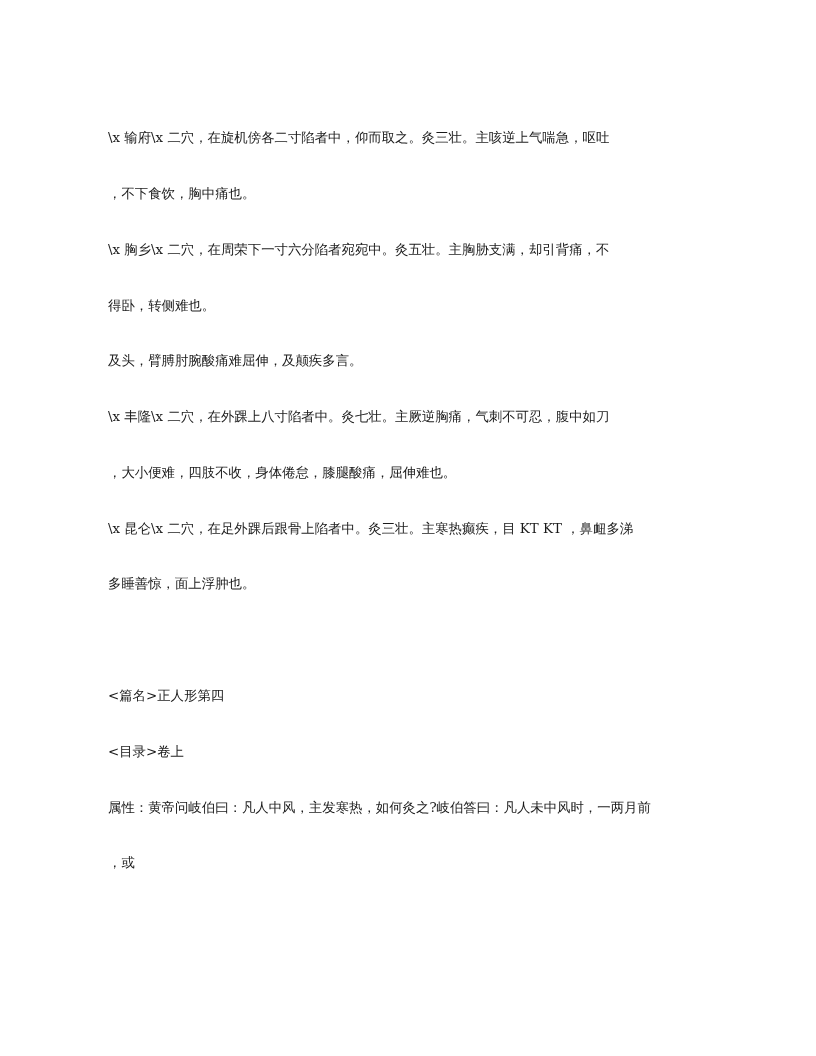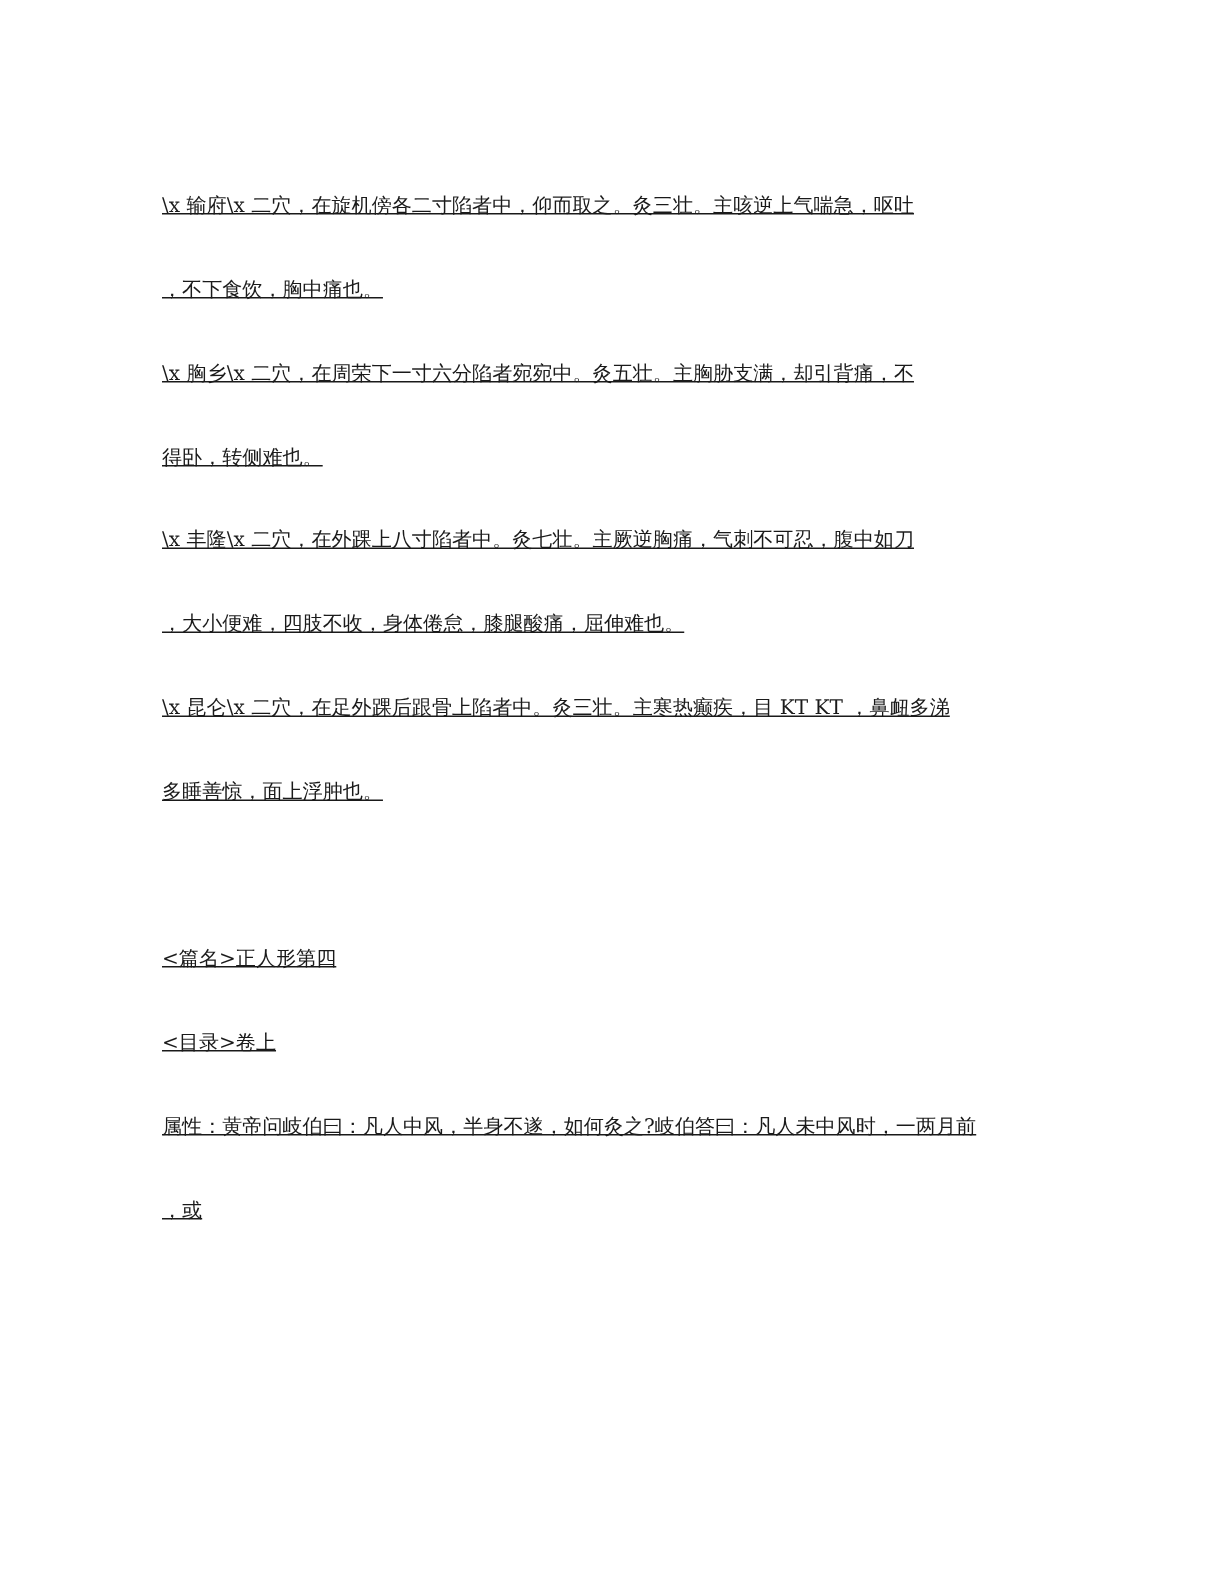--- a/index.html
+++ b/index.html
@@ -8,39 +8,40 @@
     position: absolute;
     left: 108px;
     top: 92px;
     width: 620px;
     font-family: "DejaVu Serif", "Liberation Serif", serif;
     font-size: 13.4px;
     line-height: 18.6px;
     color: #1a1a1a;
     white-space: pre;
   }
-  .line { display: block; height: 18.6px; text-decoration: underline; }
+  .line { display: block; height: 18.6px; }
   .blank { display: block; height: 18.6px; }
 </style>
 </head>
 <body>
 
 <div class="page">
   <span class="line">\x 输府\x 二穴，在旋机傍各二寸陷者中，仰而取之。灸三壮。主咳逆上气喘急，呕吐</span>
   <span class="line">，不下食饮，胸中痛也。</span>
   <span class="line">\x 胸乡\x 二穴，在周荣下一寸六分陷者宛宛中。灸五壮。主胸胁支满，却引背痛，不</span>
   <span class="line">得卧，转侧难也。</span>
+  <span class="line">及头，臂膊肘腕酸痛难屈伸，及颠疾多言。</span>
   <span class="line">\x 丰隆\x 二穴，在外踝上八寸陷者中。灸七壮。主厥逆胸痛，气刺不可忍，腹中如刀</span>
   <span class="line">，大小便难，四肢不收，身体倦怠，膝腿酸痛，屈伸难也。</span>
   <span class="line">\x 昆仑\x 二穴，在足外踝后跟骨上陷者中。灸三壮。主寒热癫疾，目 KT KT ，鼻衄多涕</span>
   <span class="line">多睡善惊，面上浮肿也。</span>
   <span class="blank"></span>
   <span class="line">&lt;篇名&gt;正人形第四</span>
   <span class="line">&lt;目录&gt;卷上</span>
-  <span class="line">属性：黄帝问岐伯曰：凡人中风，半身不遂，如何灸之?岐伯答曰：凡人未中风时，一两月前</span>
+  <span class="line">属性：黄帝问岐伯曰：凡人中风，主发寒热，如何灸之?岐伯答曰：凡人未中风时，一两月前</span>
   <span class="line">，或</span>
   
   
   
   
   
   
   
   
   

